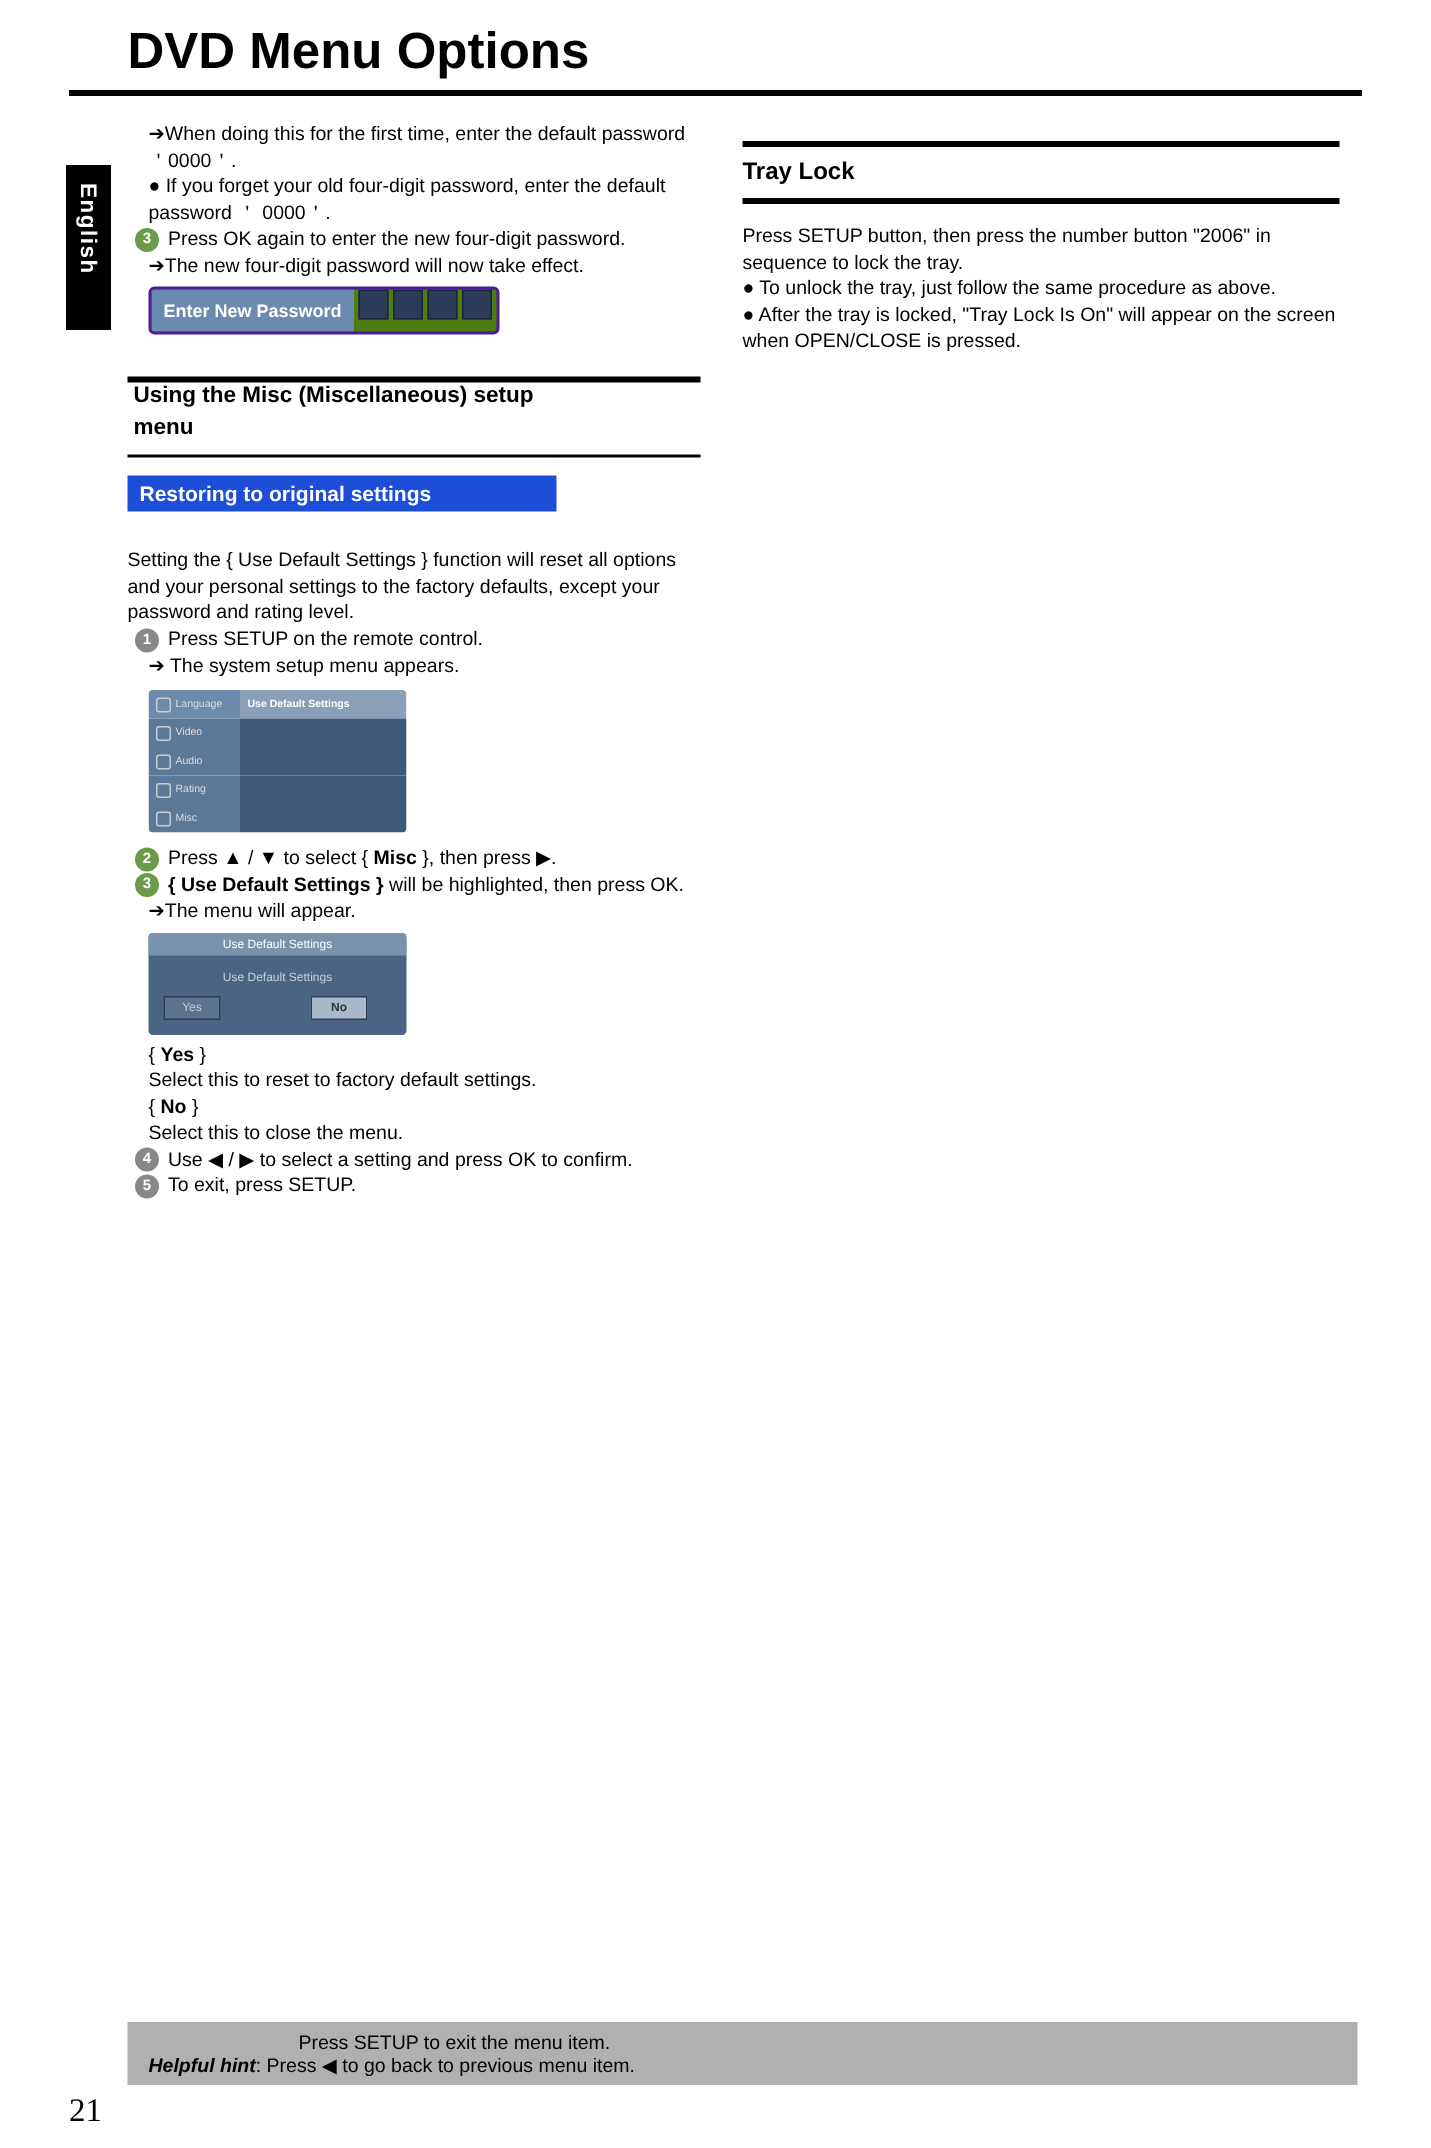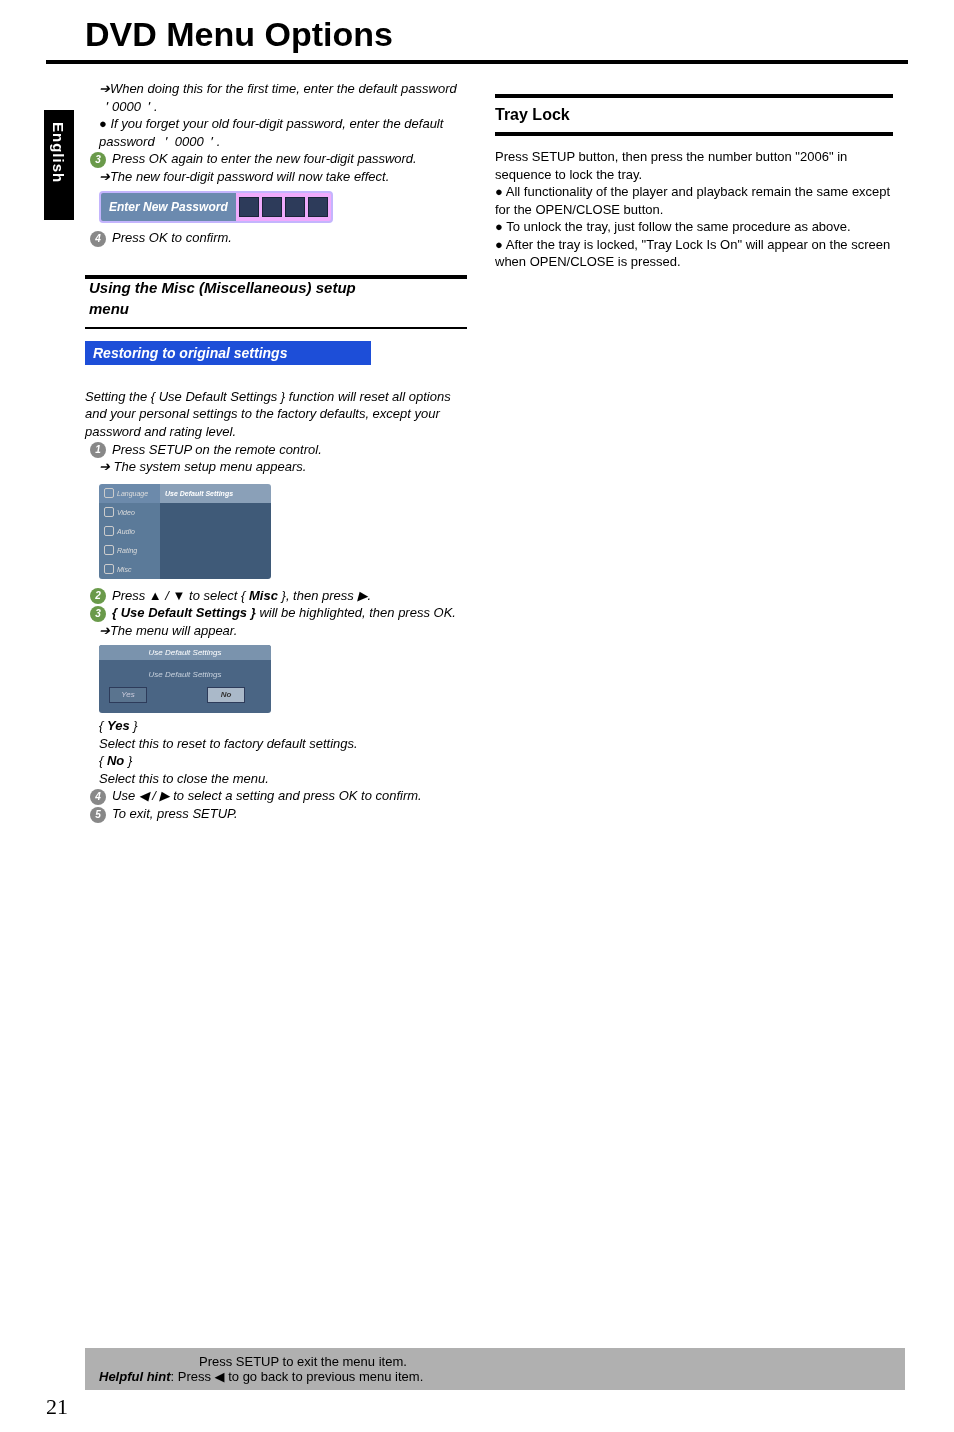--- a/index.html
+++ b/index.html
@@ -48,21 +48,20 @@
     left: 46px;
     top: 60px;
     width: 862px;
     border-top: 4px solid #000;
   }
   .col-left {
     position: absolute;
     left: 85px;
     top: 80px;
     width: 382px;
-    font-style: italic;
   }
   .col-right {
     position: absolute;
     left: 495px;
     top: 80px;
     width: 398px;
   }
   .body-text {
     line-height: 1.35;
   }
@@ -89,26 +88,26 @@
     position: relative;
     padding-left: 27px;
   }
   .new-password-box {
     margin-top: 6px;
     margin-bottom: 6px;
     padding-left: 14px;
   }
   .np-outer {
     display: flex;
-    align-items: center;
+    align-items: flex-start;
     width: 230px;
     height: 28px;
-    border: 2px solid #c4b5fd;
+    border: 2px solid #4c1d95;
     border-radius: 4px;
-    background: #f0abfc;
+    background: #4d7c0f;
     overflow: hidden;
   }
   .np-label {
     background: #6b8aaf;
     color: #fff;
     font-weight: bold;
     font-size: 12px;
     height: 100%;
     display: flex;
     align-items: center;
@@ -286,23 +285,20 @@
     <div class="new-password-box">
       <div class="np-outer">
         <div class="np-label">Enter New Password</div>
         <div class="np-digit"></div>
         <div class="np-digit"></div>
         <div class="np-digit"></div>
         <div class="np-digit"></div>
       </div>
     </div>
 
-    <div class="body-text step-line">
-      <span class="step-num">4</span><span>Press OK to confirm.</span>
-    </div>
 
     <div class="subsection">
       <hr class="thick-rule">
       <div class="subsection-title">Using the Misc (Miscellaneous) setup</div>
       <div class="subsection-cont">menu</div>
       <hr class="thin-rule">
 
       <div class="gray-tab">Restoring to original settings</div>
 
       <div class="body-text" style="margin-top:23px;">Setting the { Use Default Settings } function will reset all options and your personal settings to the factory defaults, except your password and rating level.</div>
@@ -380,21 +376,20 @@
       </div>
     </div>
   </div>
 
   <div class="col-right">
     <hr class="thick-rule" style="margin-top:14px;">
     <div class="right-heading">Tray Lock</div>
     <hr class="thick-rule">
 
     <div class="body-text" style="margin-top:12px;">Press SETUP button, then press the number button "2006" in sequence to lock the tray.</div>
-    <div class="body-text">● All functionality of the player and playback remain the same except for the OPEN/CLOSE button.</div>
     <div class="body-text">● To unlock the tray, just follow the same procedure as above.</div>
     <div class="body-text">● After the tray is locked, "Tray Lock Is On" will appear on the screen when OPEN/CLOSE is pressed.</div>
   </div>
 
   <div class="footer-hint">
     <span class="hint1" style="padding-left:100px;">Press SETUP to exit the menu item.</span>
     <span class="hint1"><i>Helpful hint</i><span>:   Press ◀ to go back to previous menu item.</span></span>
   </div>
 
   <div class="page-num">21</div>

